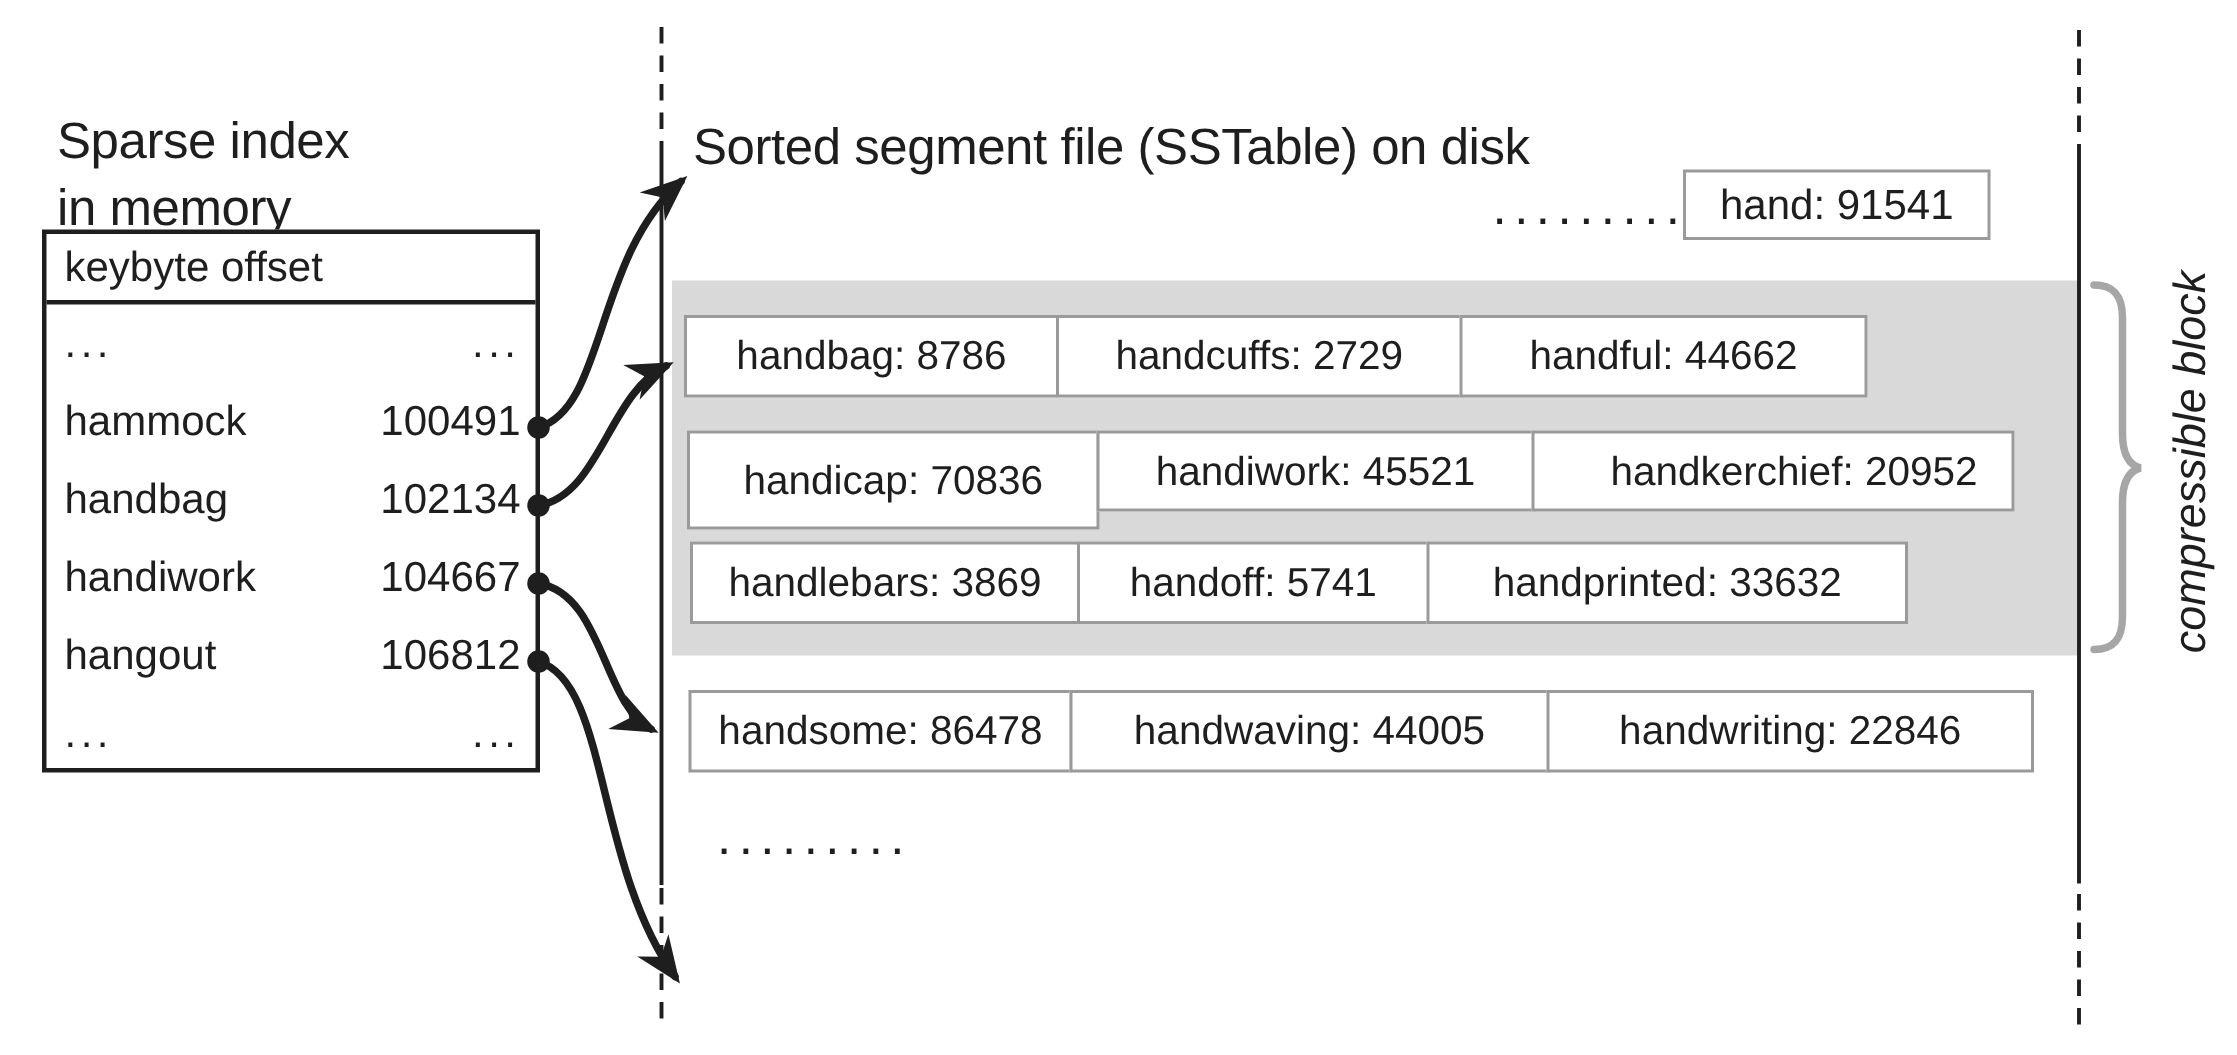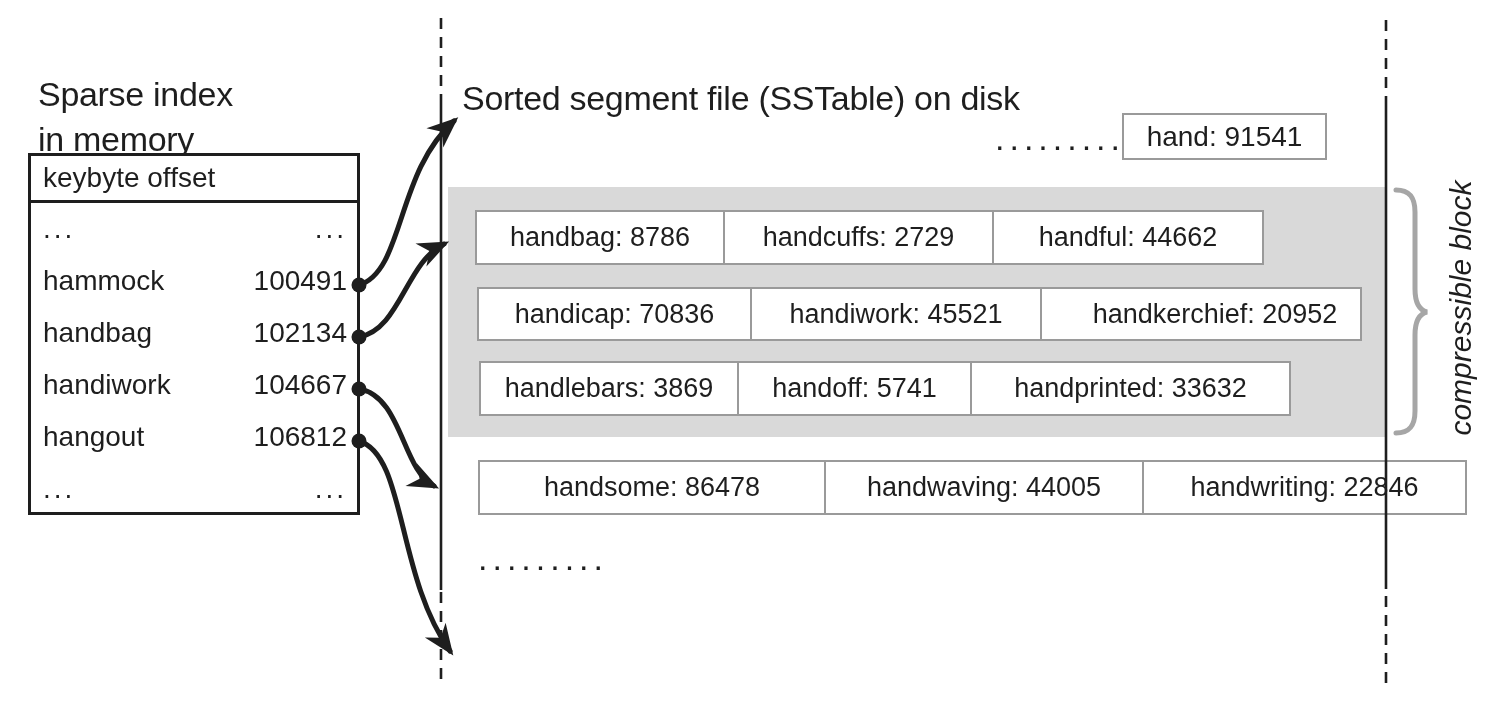--- a/index.html
+++ b/index.html
@@ -41,21 +41,20 @@
   
   .cell-row{display:flex;}
   .sstable-cell{
     background:#fff;
     border:2.5px solid var(--box_border);
     box-sizing:border-box;
     display:flex;align-items:center;justify-content:center;
     font-size:27px;
     color:var(--ink);
     white-space:nowrap;
-    margin-left:19px;
   }
   .cell-row .sstable-cell + .sstable-cell{margin-left:-2.5px;}
   .gray-block{
     left:448px;top:187px;width:938px;height:250px;
     background:var(--gray_block);
   }
   .hand-box{
     left:1122px;top:113px;width:205px;height:47px;
     background:#fff;border:2.5px solid var(--box_border);
     box-sizing:border-box;
@@ -130,31 +129,31 @@
   <div class="abs hand-box">hand: 91541</div>
 
   <div class="abs gray-block"></div>
 
   <div class="abs cell-row" style="left:456px;top:210px;">
     <div class="sstable-cell" style="width:250px;height:55px;">handbag: 8786</div>
     <div class="sstable-cell" style="width:272px;height:55px;">handcuffs: 2729</div>
     <div class="sstable-cell" style="width:272px;height:55px;text-align:center;">handful: 44662</div>
   </div>
   <div class="abs cell-row" style="left:458px;top:287px;">
-    <div class="sstable-cell" style="width:275px;height:54px;">handicap: 70836</div>
+    <div class="sstable-cell" style="width:275px;height:66px;">handicap: 70836</div>
     <div class="sstable-cell" style="width:293px;height:54px;">handiwork: 45521</div>
     <div class="sstable-cell" style="width:322px;height:54px;padding-left:28px;">handkerchief: 20952</div>
   </div>
   <div class="abs cell-row" style="left:460px;top:361px;">
     <div class="sstable-cell" style="width:260px;height:55px;">handlebars: 3869</div>
     <div class="sstable-cell" style="width:236px;height:55px;">handoff: 5741</div>
     <div class="sstable-cell" style="width:321px;height:55px;">handprinted: 33632</div>
   </div>
   <div class="abs cell-row" style="left:459px;top:460px;">
-    <div class="sstable-cell" style="width:348px;height:55px;">handsome: 86478</div>
+    <div class="sstable-cell" style="width:256px;height:55px;">handsome: 86478</div>
     <div class="sstable-cell" style="width:321px;height:55px;">handwaving: 44005</div>
     <div class="sstable-cell" style="width:325px;height:55px;">handwriting: 22846</div>
   </div>
 
   <div class="abs dots" style="left:478px;top:538px;">.........</div>
 
   <div class="abs compress-label">compressible block</div>
 
   <svg class="overlay" width="1491" height="703" viewBox="0 0 1491 703">
     <defs>

